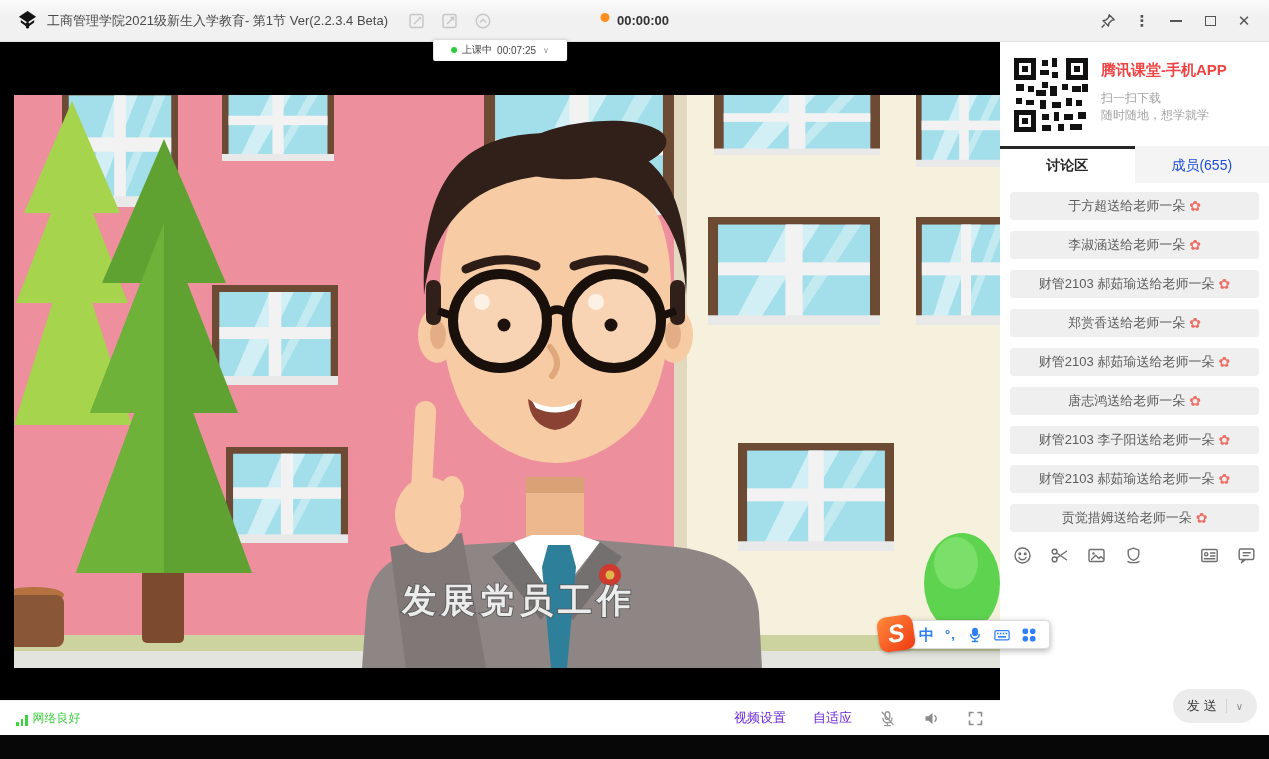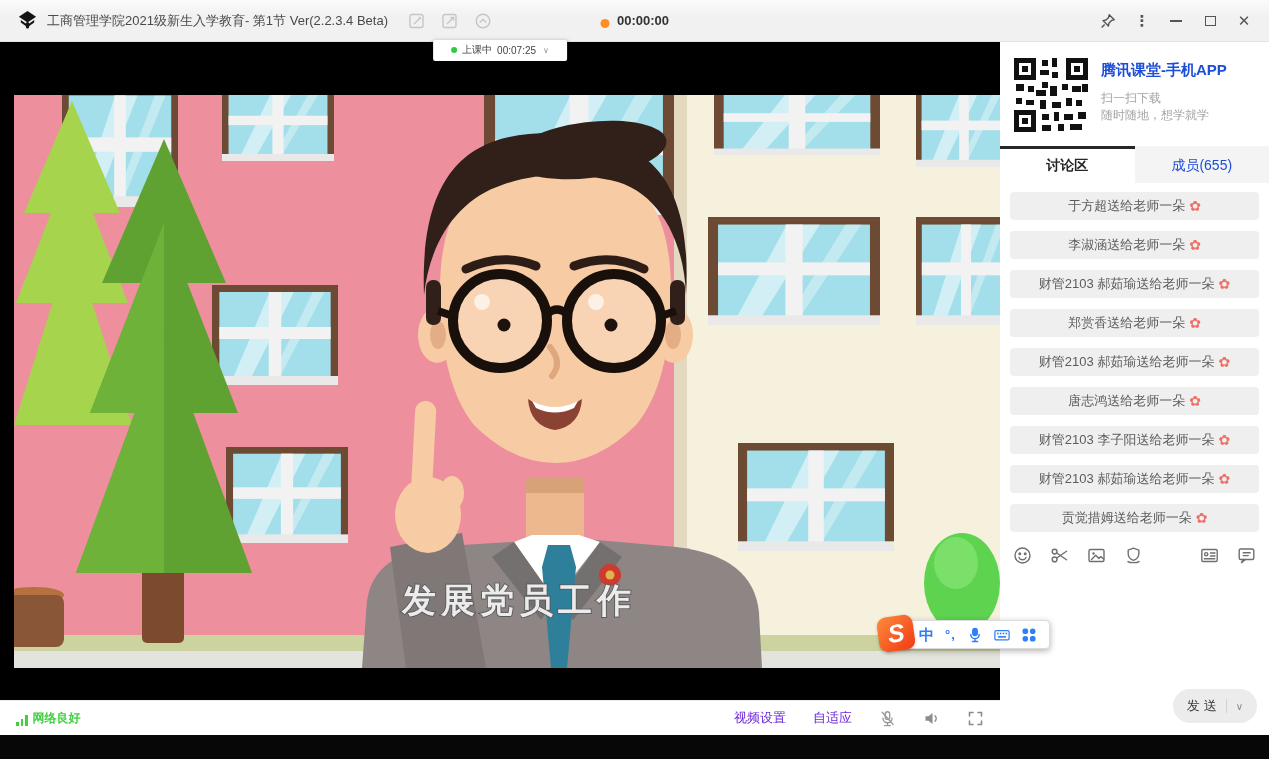--- a/index.html
+++ b/index.html
@@ -6,50 +6,50 @@
   body { background:#222; font-family:"Liberation Sans","DejaVu Sans",sans-serif; }
   .screen { position:relative; width:1269px; height:759px; background:#000; overflow:hidden; }
   .window { position:absolute; top:0; left:0; width:1269px; height:735px; display:flex; flex-direction:column; background:#fff; }
 
   
   .titlebar { flex:0 0 42px; background:linear-gradient(#fbfbfb,#f1f1f1 40%); display:flex; align-items:center; padding:0 10px; position:relative; border-bottom:1px solid #e3e3e3; }
   .app-logo { width:21px; height:21px; margin:0 9px 0 7px; flex:0 0 auto; }
   .tb-title { font-size:13px; color:#4a4a4a; white-space:nowrap; }
   .doc-icons { display:flex; gap:15px; margin-left:20px; align-items:center; }
   .doc-icons svg { width:18px; height:18px; }
-  .tb-timer { position:absolute; left:50%; transform:translateX(-50%); display:flex; align-items:flex-end; gap:8px; }
+  .tb-timer { position:absolute; left:50%; transform:translateX(-50%); display:flex; align-items:flex-start; gap:8px; }
   .timer-dot { width:9px; height:9px; border-radius:50%; background:#ff8e1f; }
   .timer-text { font-size:13px; font-weight:bold; color:#333; }
   .win-controls { margin-left:auto; display:flex; align-items:center; gap:4px; }
   .wbtn { width:30px; height:26px; display:flex; align-items:center; justify-content:center; color:#555; cursor:default; }
   .kebab { font-size:15px; font-weight:bold; letter-spacing:0; }
   .min-glyph { display:block; width:12px; border-top:2px solid #555; }
   .max-glyph { display:block; width:11px; height:10px; border:1.5px solid #555; }
   .close-glyph { font-size:15px; }
 
   
   .main { flex:1; display:flex; min-height:0; }
   .video-col { width:1000px; display:flex; flex-direction:column; }
   .video-area { height:658px; background:#000; position:relative; }
   .video-content { position:absolute; left:14px; top:53px; width:986px; height:573px; }
   .video-content svg { display:block; width:100%; height:100%; }
   .bottom-bar { height:35px; background:#fff; border-top:1px solid #ededed; display:flex; align-items:center; padding:0 16px; }
-  .network { display:flex; align-items:flex-end; gap:5px;font-weight:bold; }
+  .network { display:flex; align-items:flex-end; gap:5px; }
   .net-bars { display:flex; align-items:flex-end; gap:2px; height:12px; padding-bottom:1px; }
   .net-bars span { width:2.5px; background:#3fd13f; display:block; }
   .net-label { font-size:12px; color:#3fd13f; }
   .vc-controls { margin-left:auto; display:flex; align-items:center; gap:27px; }
   .vc-text { font-size:13px; color:#6d28d9; cursor:default; }
   .vc-controls svg { width:17px; height:17px; display:block; }
 
   
   .sidebar { width:269px; display:flex; flex-direction:column; background:#fff; min-height:0; }
   .qr-section { flex:0 0 104px; display:flex; gap:11px; padding:14px 8px 10px 12px; }
   .qr-img { width:78px; height:78px; flex:0 0 auto; }
-  .qr-title { font-size:15px; font-weight:bold; color:#1d4ed8; margin:5px 0 10px; }
+  .qr-title { font-size:15px; font-weight:bold; color:#ef4444; margin:5px 0 10px; }
   .qr-line { font-size:12px; color:#a3a3a3; line-height:17px; }
   .tabs { flex:0 0 37px; display:flex; }
   .tab { flex:1; display:flex; align-items:center; justify-content:center; font-size:14px; cursor:default; }
   .tab.active { background:#fff; border-top:3px solid #272727; color:#272727; font-weight:bold; }
   .tab.inactive { background:#f4f4f4; color:#1d4ed8; border-top:3px solid #f4f4f4; }
   .messages { padding:9px 10px 0; display:flex; flex-direction:column; gap:11px;justify-content:space-between; }
   .msg { background:#efefef; border-radius:4px; height:28px; display:flex; align-items:center; justify-content:center; gap:4px; font-size:13px; color:#5c5c5c; }
   .flower { color:#ed6f66; font-size:14px; line-height:1; }
   .chat-toolbar { flex:0 0 34px; display:flex; align-items:center; gap:18px; padding:0 13px; margin-top:6px; }
   .chat-toolbar svg { width:19px; height:19px; display:block; cursor:default; }

